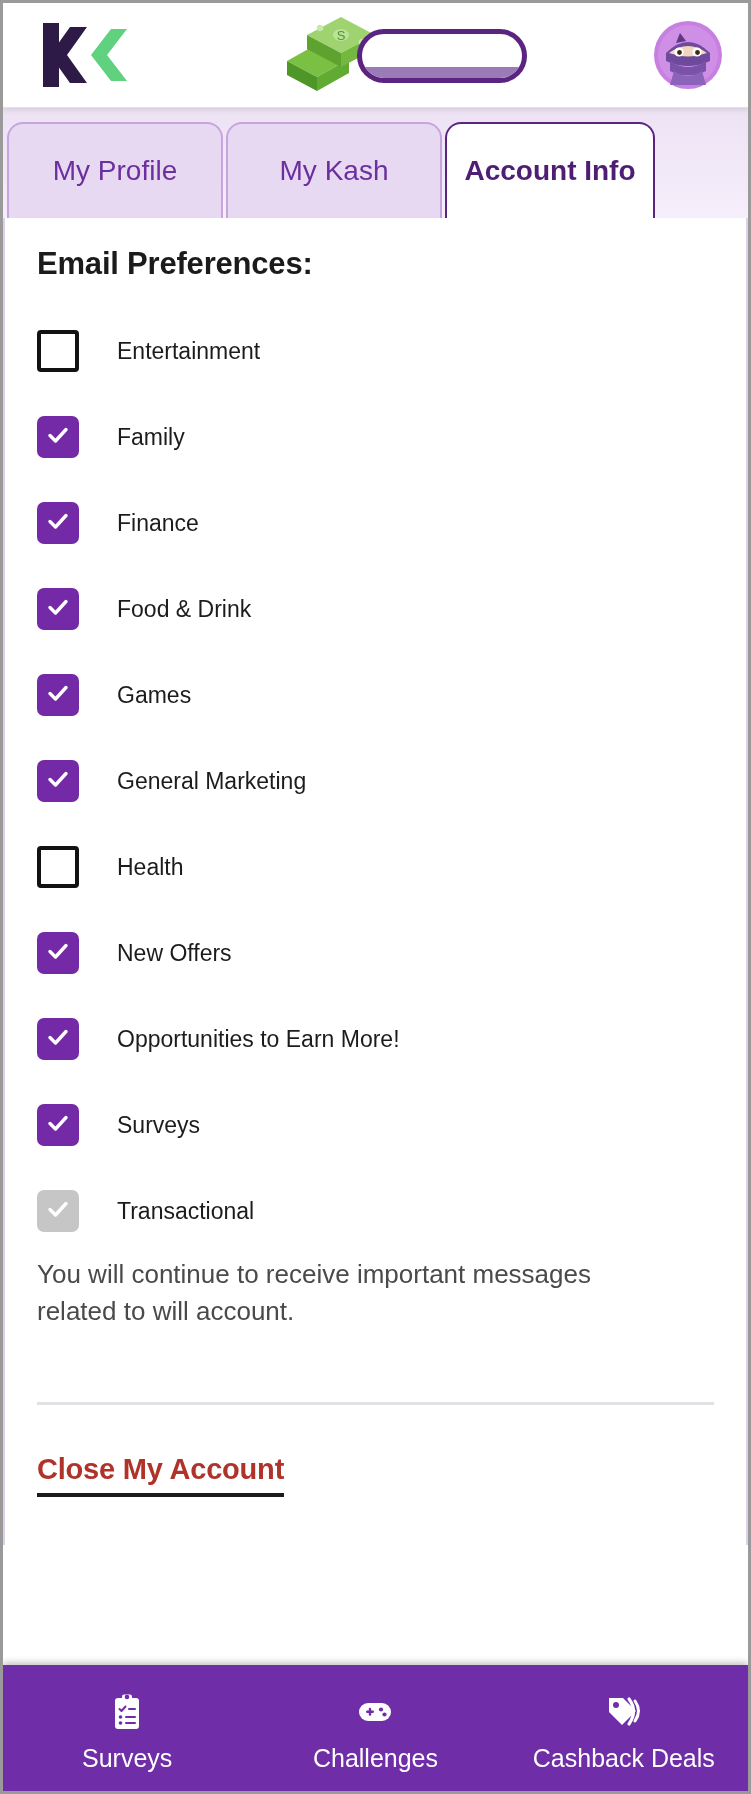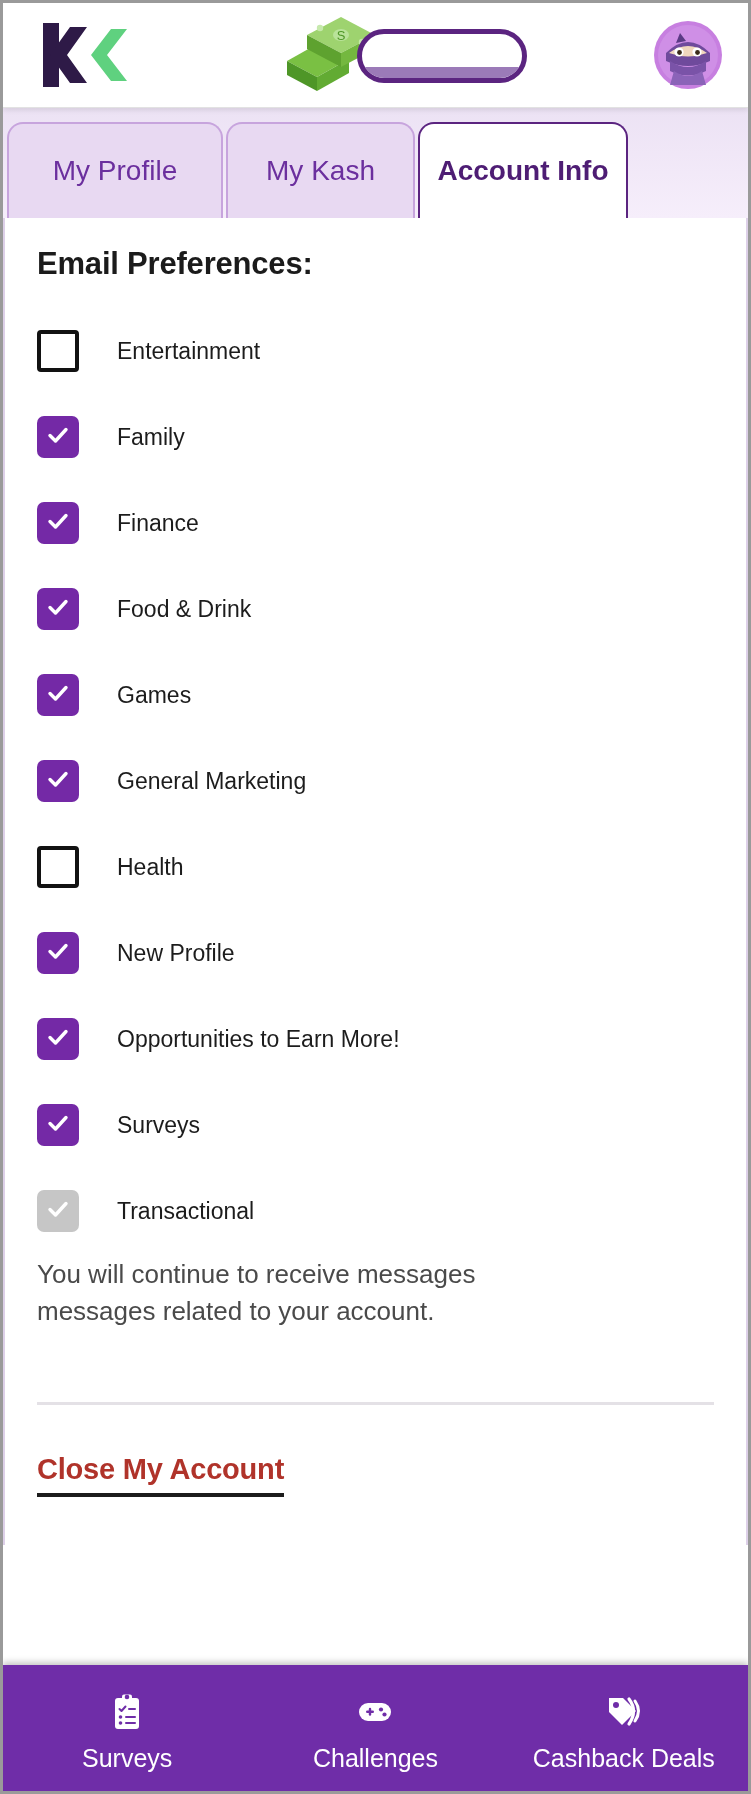--- a/index.html
+++ b/index.html
@@ -116,21 +116,21 @@
     border-top-right-radius: 16px;
     background: #e8d9f2;
     color: #6b2f9e;
     font-size: 28px;
     display: flex;
     align-items: center;
     justify-content: center;
     position: relative;
   }
   .tab.t1 { width: 216px; margin-left: 4px; }
-  .tab.t2 { width: 189px; margin-left: 3px; }
+  .tab.t2 { width: 216px; margin-left: 3px; }
   .tab.t3 {
     width: 210px;
     margin-left: 3px;
     background: #ffffff;
     border-color: #5b2480;
     font-weight: bold;
     color: #4e1d74;
     z-index: 3;
   }
 
@@ -375,21 +375,21 @@
         <span class="cbox off"></span>
         <span class="pref-label">Health</span>
       </li>
 
       <li class="pref-row">
         <span class="cbox on">
           <svg class="tick" viewBox="0 0 24 24">
               <path d="M4 12.5 L9.5 18 L20 6.5" stroke="#ffffff" stroke-width="3.4" fill="none" stroke-linecap="round" stroke-linejoin="round"></path>
             </svg>
         </span>
-        <span class="pref-label">New Profile</span>
+        <span class="pref-label">New Offers</span>
       </li>
 
       <li class="pref-row">
         <span class="cbox on">
           <svg class="tick" viewBox="0 0 24 24">
               <path d="M4 12.5 L9.5 18 L20 6.5" stroke="#ffffff" stroke-width="3.4" fill="none" stroke-linecap="round" stroke-linejoin="round"></path>
             </svg>
         </span>
         <span class="pref-label">Opportunities to Earn More!</span>
       </li>
@@ -407,21 +407,21 @@
         <span class="cbox disabled">
           <svg class="tick" viewBox="0 0 24 24">
               <path d="M4 12.5 L9.5 18 L20 6.5" stroke="#ffffff" stroke-width="3.4" fill="none" stroke-linecap="round" stroke-linejoin="round"></path>
             </svg>
         </span>
         <span class="pref-label">Transactional</span>
       </li>
 
     </ul>
 
-    <p class="note">You will continue to receive messages messages related to your account.</p>
+    <p class="note">You will continue to receive important messages related to will account.</p>
 
     <div class="divider"></div>
 
     <a class="close-link" href="#">Close My Account</a>
 
   </div>
 
   <div class="bottom-nav">
 
     <div class="nav-item">

